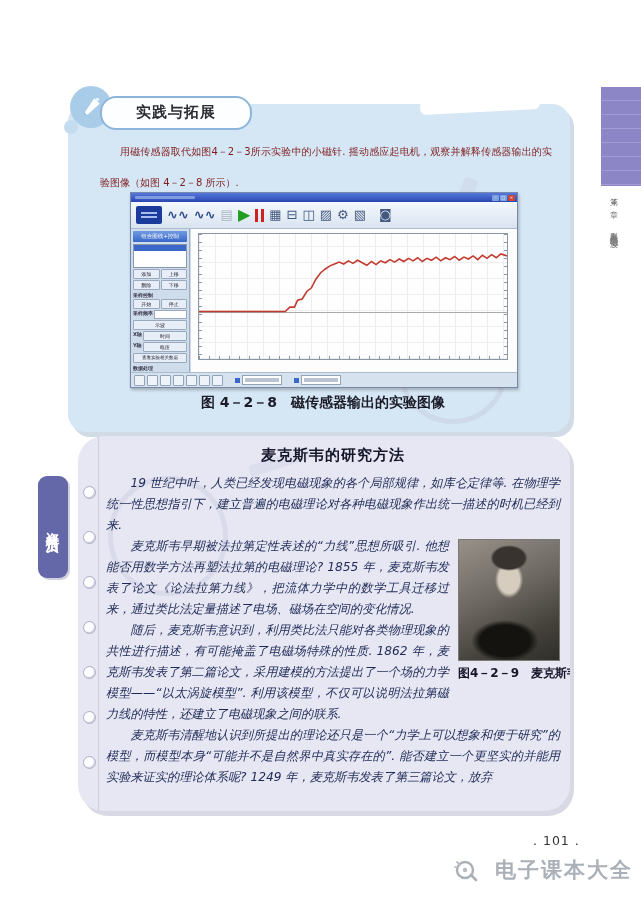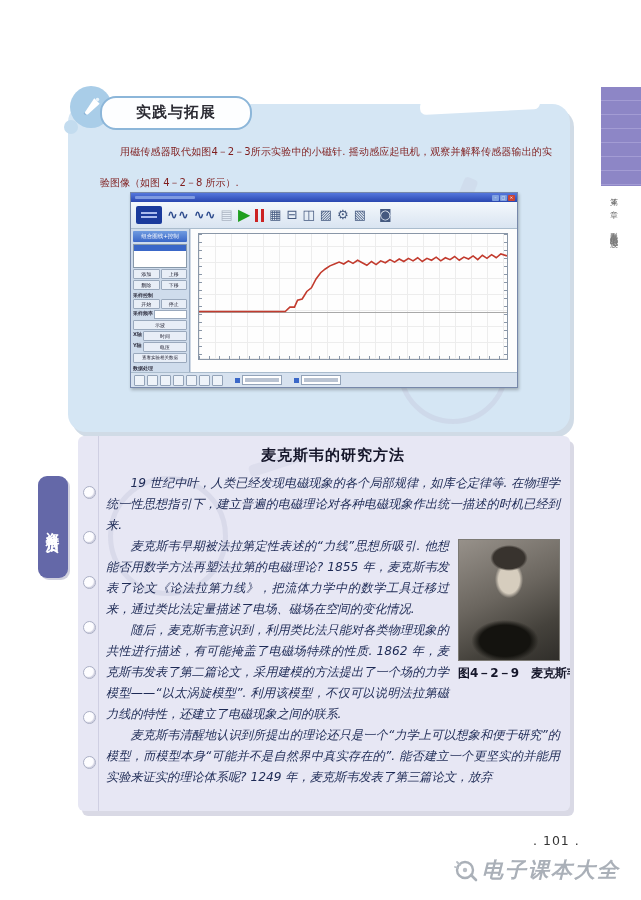--- a/index.html
+++ b/index.html
@@ -74,21 +74,21 @@
   .readout{display:flex;align-items:center;gap:2px;margin-left:10px;}
   .readout b{width:5px;height:5px;background:#3a67c8;display:block;}
   .readout i{display:block;width:38px;height:8px;background:#fff;border:1px solid #93a3b8;}
   .readout i::after{content:"";display:block;margin:2px;height:4px;background:#b9c3d2;}
 
   .fig-caption1{position:absolute;left:130px;top:394px;width:386px;text-align:center;
       font-size:14px;font-weight:bold;color:#1c1c28;z-index:2;}
 
   
   .material-panel{position:absolute;left:78px;top:436px;width:492px;height:375px;background:#e7e7f4;
-      border-radius:6px;box-shadow:4px 5px 0 rgba(160,160,190,.40);overflow:hidden;}
+      border-radius:26px;box-shadow:4px 5px 0 rgba(160,160,190,.40);overflow:hidden;}
   .mp-edge{position:absolute;left:20px;top:0;bottom:0;width:1px;background:#cfcfe2;}
   .hole{position:absolute;left:5px;width:11px;height:11px;border-radius:50%;background:#fdfdff;
       border:1px solid #a9aec4;box-shadow:inset -1px -1px 1px #ccccdd;}
   .mp-content{position:relative;z-index:2;margin:10px 10px 8px 28px;}
   .mp-title{text-align:center;font-size:15px;font-weight:bold;color:#15162a;margin:2px 0 8px 0;letter-spacing:1px;}
   .mp-content p{margin:0;font-size:12.2px;line-height:21px;color:#1d2a55;text-align:justify;text-indent:2em;font-style:italic;}
   .maxwell-fig{float:right;width:102px;margin:3px 0 2px 9px;}
   .maxwell-photo{width:102px;height:122px;
       background:
         radial-gradient(ellipse 26px 18px at 50% 15%,#38332e 0 60%,rgba(56,51,46,0) 72%),
@@ -107,21 +107,21 @@
   
   .edge-block{position:absolute;left:601px;top:87px;width:40px;height:99px;background:#8d86c6;
       background-image:repeating-linear-gradient(180deg,transparent 0 13px,#a39cd4 13px 14px);}
   .edge-chapter{position:absolute;left:607px;top:192px;writing-mode:vertical-rl;text-orientation:upright;
       font-size:8px;color:#666;letter-spacing:2px;}
   .edge-section{position:absolute;left:607px;top:226px;writing-mode:vertical-rl;text-orientation:upright;
       font-size:8px;color:#7a7a7a;letter-spacing:1px;}
 
   
   .page-number{position:absolute;left:533px;top:833px;font-size:12.5px;color:#333;letter-spacing:1px;}
-  .brand{position:absolute;left:452px;top:856px;display:flex;align-items:center;gap:2px;font-style:italic;}
+  .brand{position:absolute;left:452px;top:856px;display:flex;align-items:center;gap:15px;}
   .brand-text{font-size:21px;font-weight:bold;color:#aab0b8;letter-spacing:2px;}
 </style>
 </head>
 <body>
 
 <div class="page">
 
   <div class="practice-panel">
     <div class="practice-notch"></div>
     <div class="wm" style="left:250px;top:120px;width:130px;height:130px;"></div>
@@ -228,20 +228,21 @@
       <span class="readout">
           <b></b>
           <i></i>
         </span>
       <span class="readout">
           <b></b>
           <i></i>
         </span>
     </div>
   </div>
+  <div class="fig-caption1">图 4－2－8　磁传感器输出的实验图像</div>
 
   <div class="material-panel">
     <div class="wm" style="left:30px;top:40px;width:110px;height:110px;"></div>
     <div class="wm-bar" style="left:170px;top:20px;width:64px;height:12px;transform:rotate(-18deg);"></div>
     <div class="mp-edge"></div>
     <div class="hole" style="top:50px;"></div>
     <div class="hole" style="top:95px;"></div>
     <div class="hole" style="top:140px;"></div>
     <div class="hole" style="top:185px;"></div>
     <div class="hole" style="top:230px;"></div>

